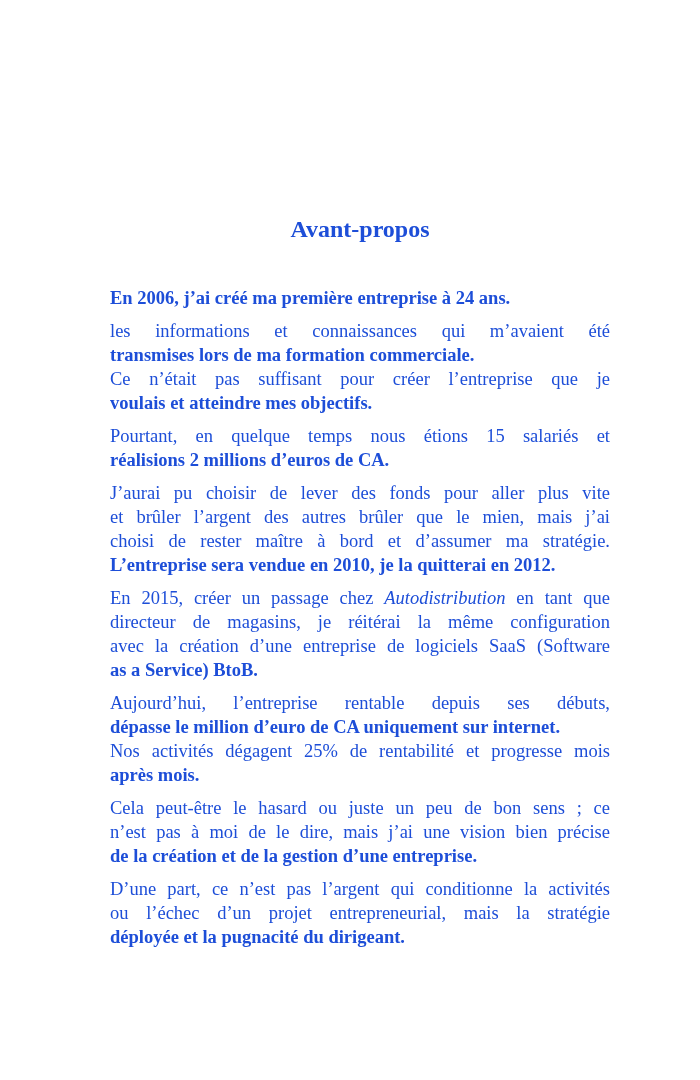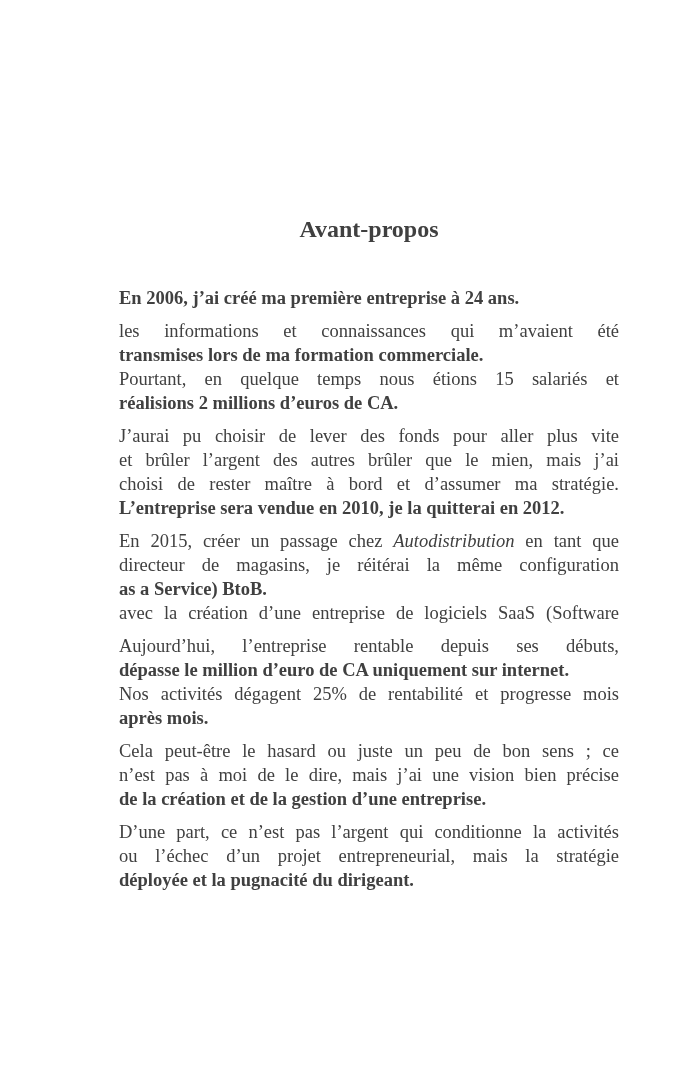--- a/index.html
+++ b/index.html
@@ -1,23 +1,23 @@
 <!DOCTYPE html>
 <html><head>
 <meta charset="utf-8">
 <style>
   html, body { margin: 0; padding: 0; background: #ffffff; }
   body { width: 700px; height: 1080px; position: relative; overflow: hidden; }
   .page {
     position: absolute;
-    left: 119px;
+    left: 110px;
     top: 212px;
     width: 500px;
     font-family: "Liberation Serif", "DejaVu Serif", serif;
-    color: #404040;
+    color: #1d4ed8;
   }
   .title {
     text-align: center;
     font-weight: bold;
     font-size: 24px;
     line-height: 34px;
     margin: 0 0 40px 0;
   }
   .para {
     font-size: 18.5px;
@@ -39,38 +39,42 @@
 
   <p class="para">
     <span class="line last">En 2006, j’ai créé ma première entreprise à 24 ans.</span>
   </p>
 
   <p class="para tight">
     <span class="line">les informations et connaissances qui m’avaient été</span>
     <span class="line last">transmises lors de ma formation commerciale.</span>
   </p>
 
+  <p class="para">
+    <span class="line">Ce n’était pas suffisant pour créer l’entreprise que je</span>
+    <span class="line last">voulais et atteindre mes objectifs.</span>
+  </p>
 
   <p class="para">
     <span class="line">Pourtant, en quelque temps nous étions 15 salariés et</span>
     <span class="line last">réalisions 2 millions d’euros de CA.</span>
   </p>
 
   <p class="para">
     <span class="line">J’aurai pu choisir de lever des fonds pour aller plus vite</span>
     <span class="line">et brûler l’argent des autres brûler que le mien, mais j’ai</span>
     <span class="line">choisi de rester maître à bord et d’assumer ma stratégie.</span>
     <span class="line last">L’entreprise sera vendue en 2010, je la quitterai en 2012.</span>
   </p>
 
   <p class="para">
     <span class="line"><span>En 2015, créer un passage chez </span><em>Autodistribution</em><span> en tant que</span></span>
     <span class="line">directeur de magasins, je réitérai la même configuration</span>
+    <span class="line">avec la création d’une entreprise de logiciels SaaS (Software</span>
     <span class="line last">as a Service) BtoB.</span>
-    <span class="line">avec la création d’une entreprise de logiciels SaaS (Software</span>
   </p>
 
   <p class="para tight">
     <span class="line">Aujourd’hui, l’entreprise rentable depuis ses débuts,</span>
     <span class="line last">dépasse le million d’euro de CA uniquement sur internet.</span>
   </p>
 
   <p class="para">
     <span class="line">Nos activités dégagent 25% de rentabilité et progresse mois</span>
     <span class="line last">après mois.</span>

